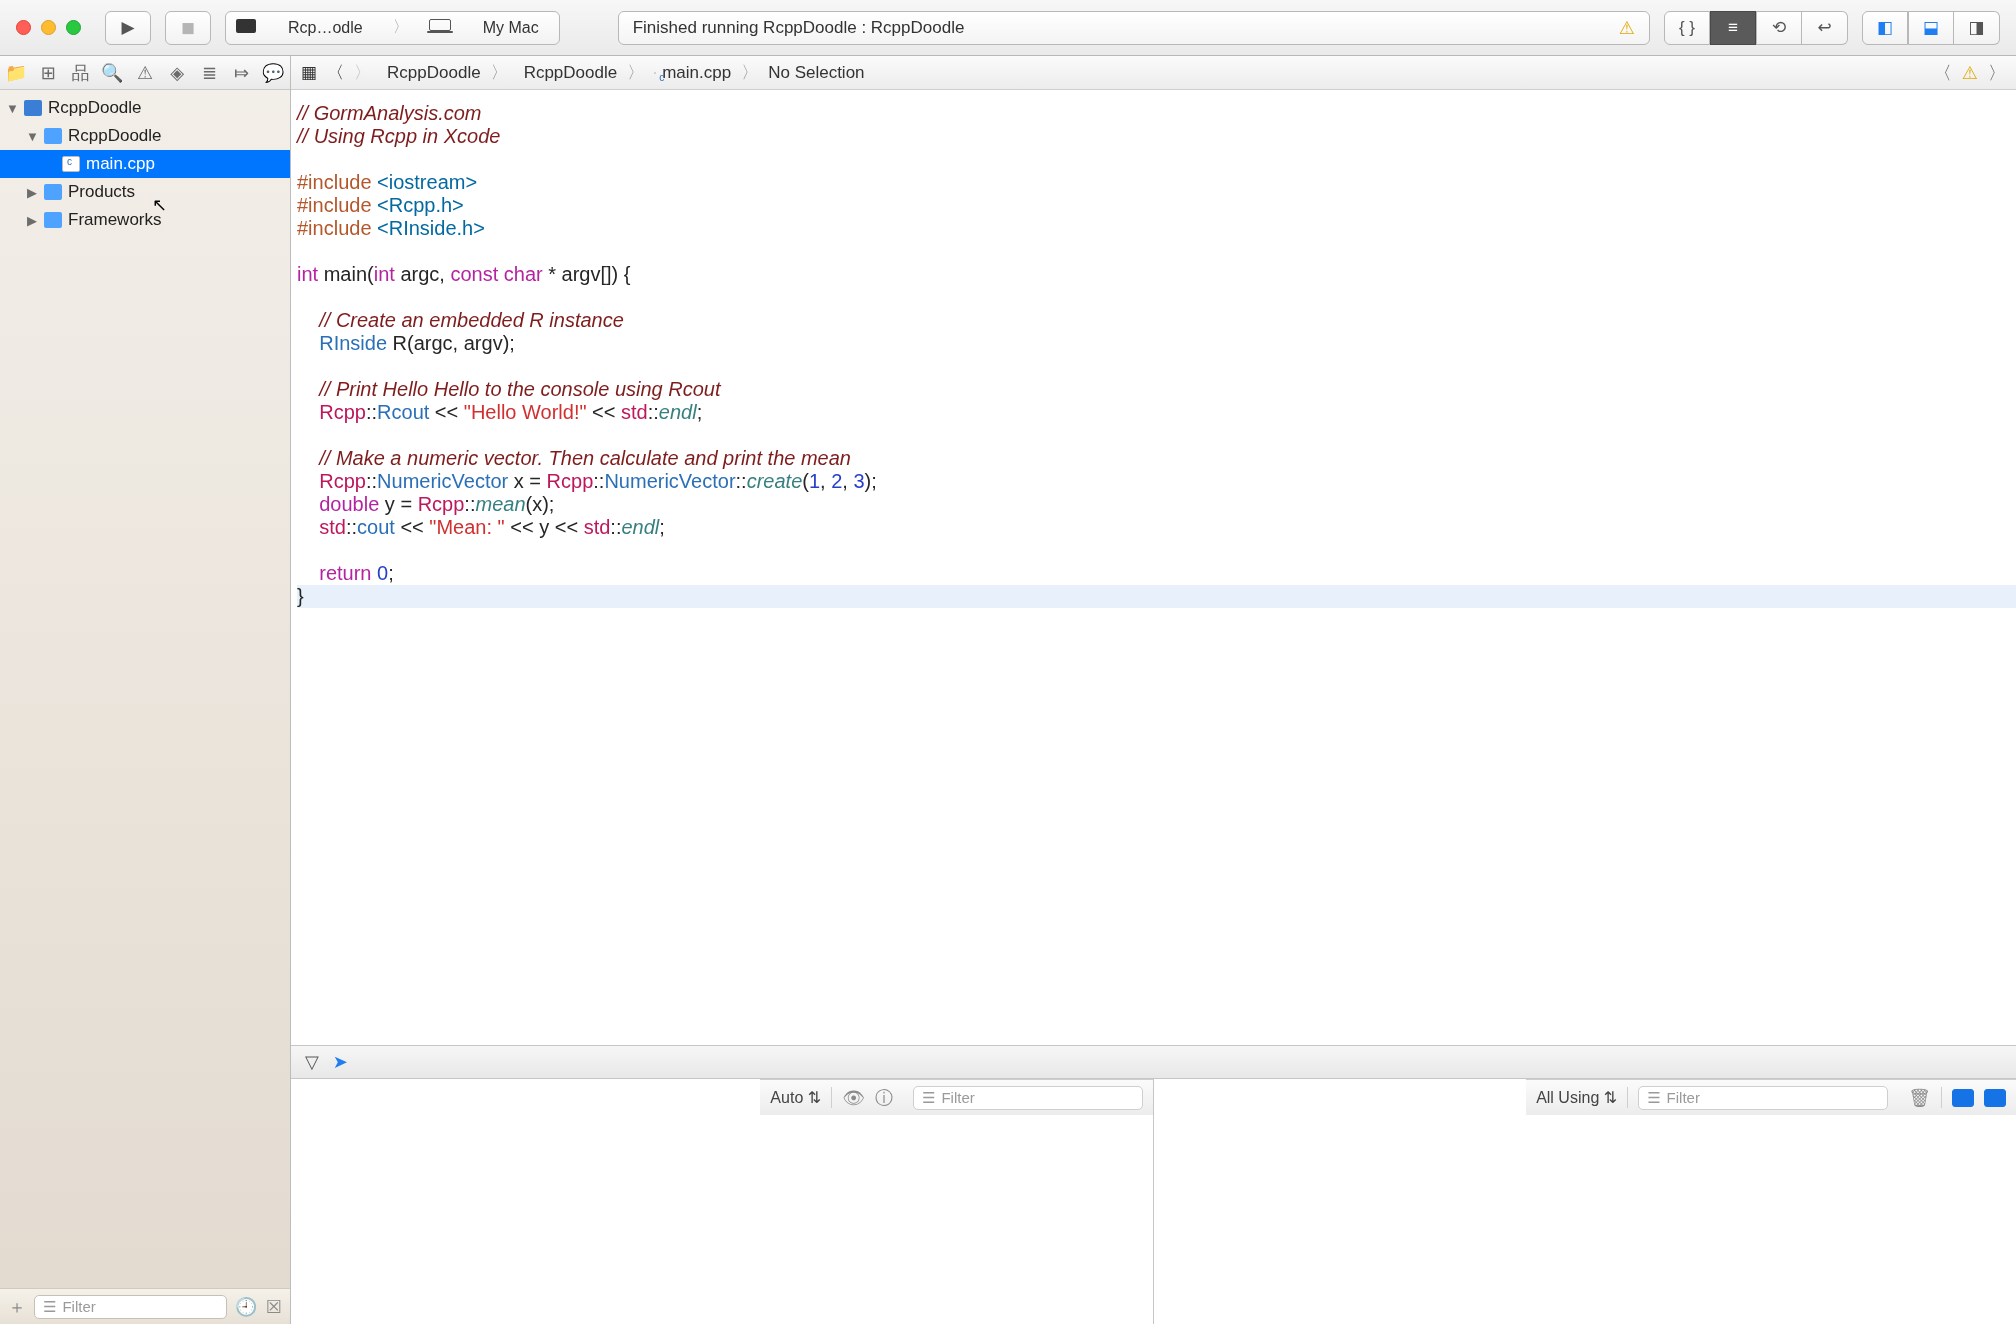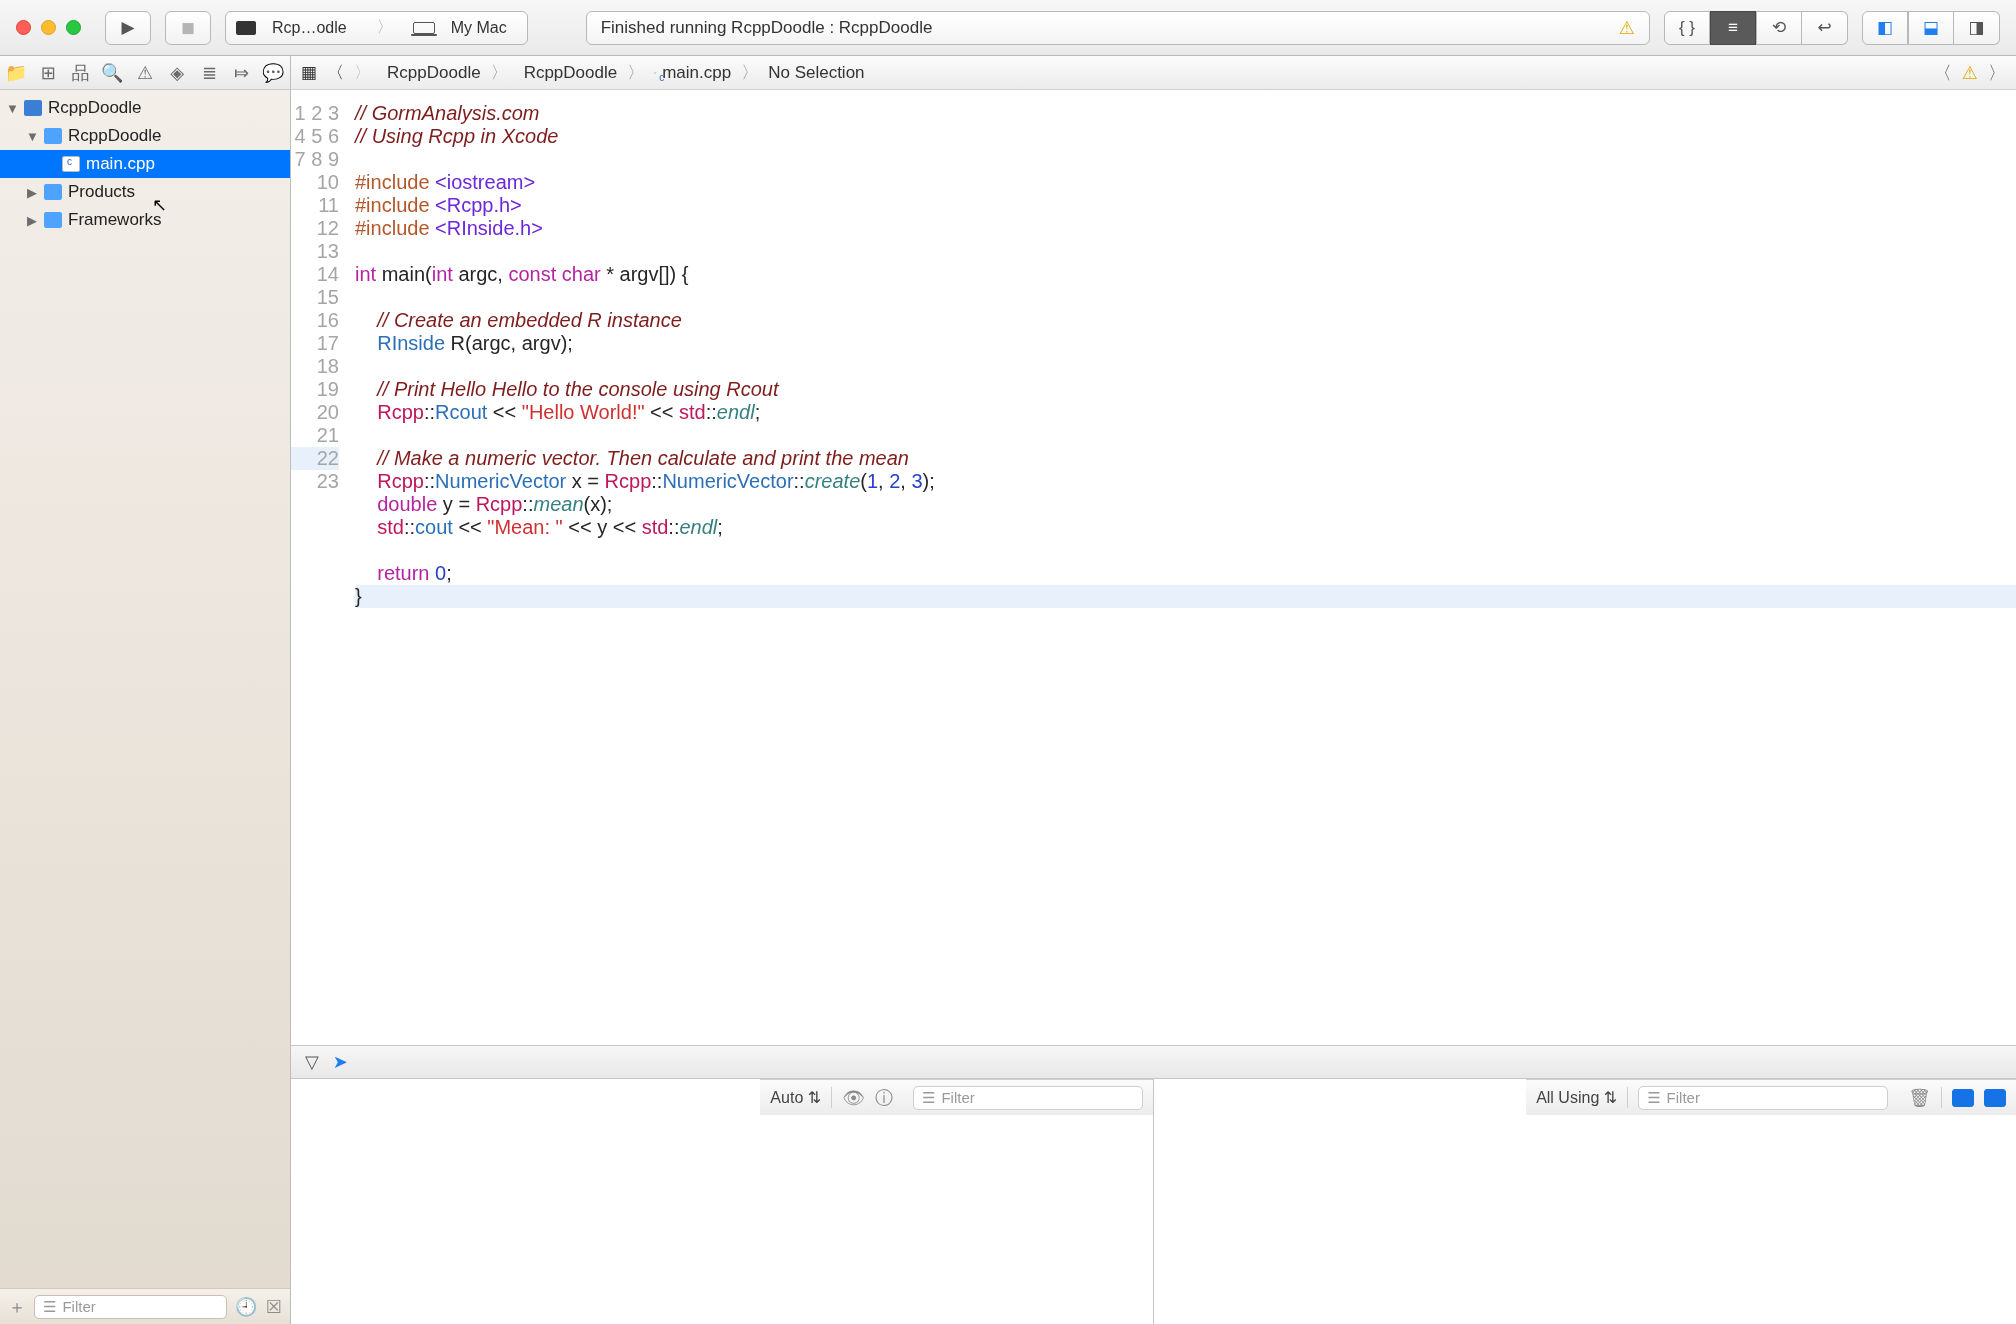--- a/index.html
+++ b/index.html
@@ -13,21 +13,21 @@
 .dot.r{background:#ff5f57;border:1px solid #e24035;}
 .dot.y{background:#febc2e;border:1px solid #dba12a;}
 .dot.g{background:#28c840;border:1px solid #1ea433;}
 .tb-btn { height:34px; min-width:46px; border:1px solid #b8b8b8; border-radius:6px; background:linear-gradient(#ffffff,#f2f2f2); display:flex; align-items:center; justify-content:center; font-size:17px; color:#555;}
 .tb-btn.dark{background:#5a5a5a;color:#fff;border-color:#484848;}
 .tb-seg{display:flex;}
 .tb-seg .tb-btn{border-radius:0;}
 .tb-seg .tb-btn:first-child{border-radius:6px 0 0 6px;}
 .tb-seg .tb-btn:last-child{border-radius:0 6px 6px 0;border-left:none;}
 .scheme{display:flex;align-items:center;height:34px;border:1px solid #b8b8b8;border-radius:6px;background:linear-gradient(#ffffff,#f2f2f2);font-size:16px;color:#333;}
-.scheme span{padding:0 10px;display:flex;align-items:center;gap:6px;}
+.scheme span{padding:0 10px;display:flex;align-items:flex-start;gap:22px;}
 .status{flex:1;height:34px;border:1px solid #b8b8b8;border-radius:6px;background:linear-gradient(#ffffff,#f4f4f4);display:flex;align-items:center;padding:0 14px;font-size:17px;color:#333;position:relative;margin-left:44px;}
 .status .warn{margin-left:auto;color:#e0a800;font-size:18px;}
 .icon-term{width:18px;height:14px;background:#333;border-radius:2px;display:inline-block;}
 .icon-lap{width:18px;height:12px;border:1.5px solid #555;border-radius:2px;display:inline-block;position:relative;}
 .icon-lap::after{content:"";position:absolute;left:-3px;right:-3px;bottom:-3px;height:2px;background:#555;border-radius:1px;}
 
 
 .main{flex:1;display:flex;min-height:0;}
 
 
@@ -55,21 +55,21 @@
 .jump .crumb{display:flex;align-items:center;gap:6px;}
 .jump .gt{color:#9a9a9a;}
 .jump .end{margin-left:auto;display:flex;align-items:center;gap:10px;color:#666;font-size:18px;}
 .editor{flex:1;display:flex;background:#ffffff;overflow:auto;font-family:"SF Mono",Menlo,Consolas,monospace;font-size:20px;line-height:23px;}
 .gutter{width:58px;text-align:right;padding:12px 10px 12px 0;color:#a5a5a5;background:#fff;user-select:none;}
 .code{flex:1;padding:12px 0 12px 6px;white-space:pre;color:#262626;}
 .code .hl{background:#e8f1fb;display:inline-block;width:100%;}
 
 .cm{color:#7f1d1d;font-style:italic;}
 .pp{color:#b4572a;}
-.inc{color:#6d28d9;text-align:center;}
+.inc{color:#0369a1;text-align:center;}
 .kw{color:#b524a0;}
 .id{color:#2a6fb7;}
 .ns{color:#be185d;}
 .fn{color:#36807f;font-style:italic;}
 .str{color:#d13030;}
 .num{color:#2740c9;}
 
 
 .dbgbar{height:34px;border-top:1px solid #c6c6c6;border-bottom:1px solid #c6c6c6;background:linear-gradient(#f6f6f6,#e8e8e8);display:flex;align-items:center;gap:14px;padding:0 14px;color:#5a5a5a;font-size:18px;}
 .dbgbar .step{color:#1f7ef0;}
@@ -198,45 +198,20 @@
           <span>No Selection</span>
         </span>
       <span class="end">
         <span>〈</span>
         <span style="color:#e0a800;">⚠︎</span>
         <span>〉</span>
       </span>
     </div>
 
     <div class="editor">
-      <div class="gutter">
-1
-2
-3
-4
-5
-6
-7
-8
-9
-10
-11
-12
-13
-14
-15
-16
-17
-18
-19
-20
-21
-<span style="background:#e8f1fb;display:inline-block;width:100%;">22</span>
-23
-      </div>
       <div class="code"><span class="cm">// GormAnalysis.com</span>
 <span class="cm">// Using Rcpp in Xcode</span>
 
 <span class="pp">#include </span><span class="inc">&lt;iostream&gt;</span>
 <span class="pp">#include </span><span class="inc">&lt;Rcpp.h&gt;</span>
 <span class="pp">#include </span><span class="inc">&lt;RInside.h&gt;</span>
 
 <span class="kw">int</span><span> main(</span><span class="kw">int</span><span> argc, </span><span class="kw">const</span><span class="kw"> char</span><span> * argv[]) {</span>
 
 <span class="cm">    // Create an embedded R instance</span>

